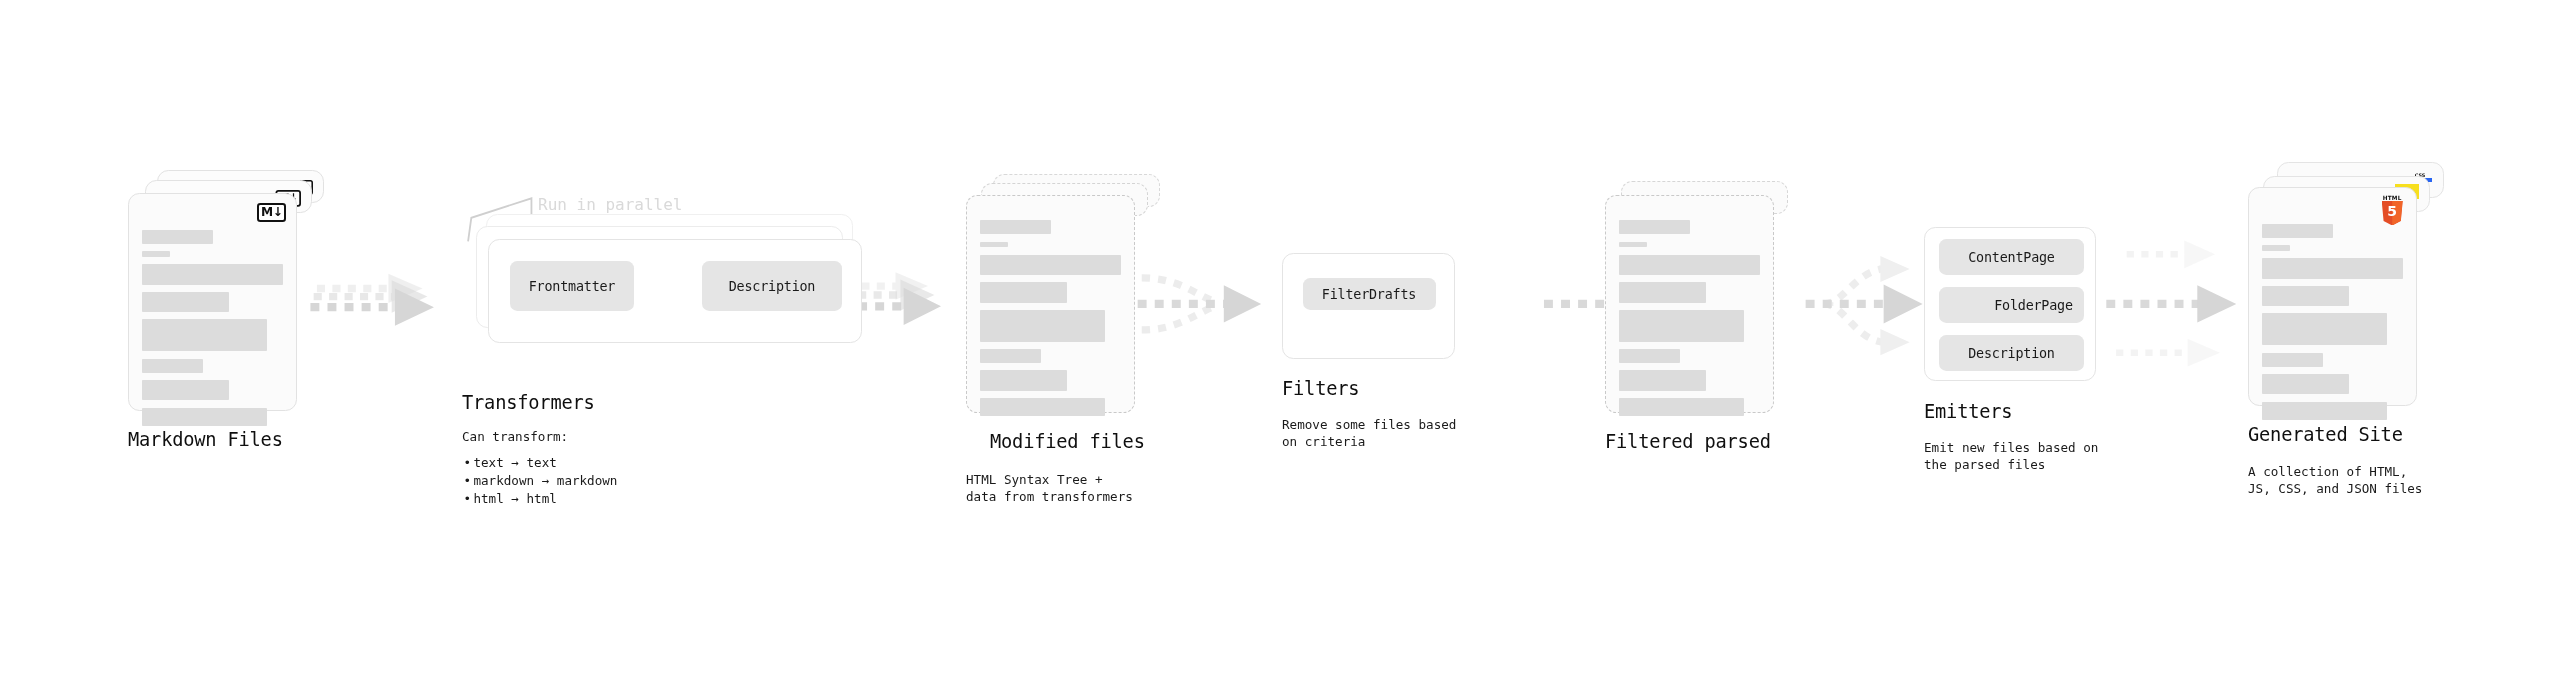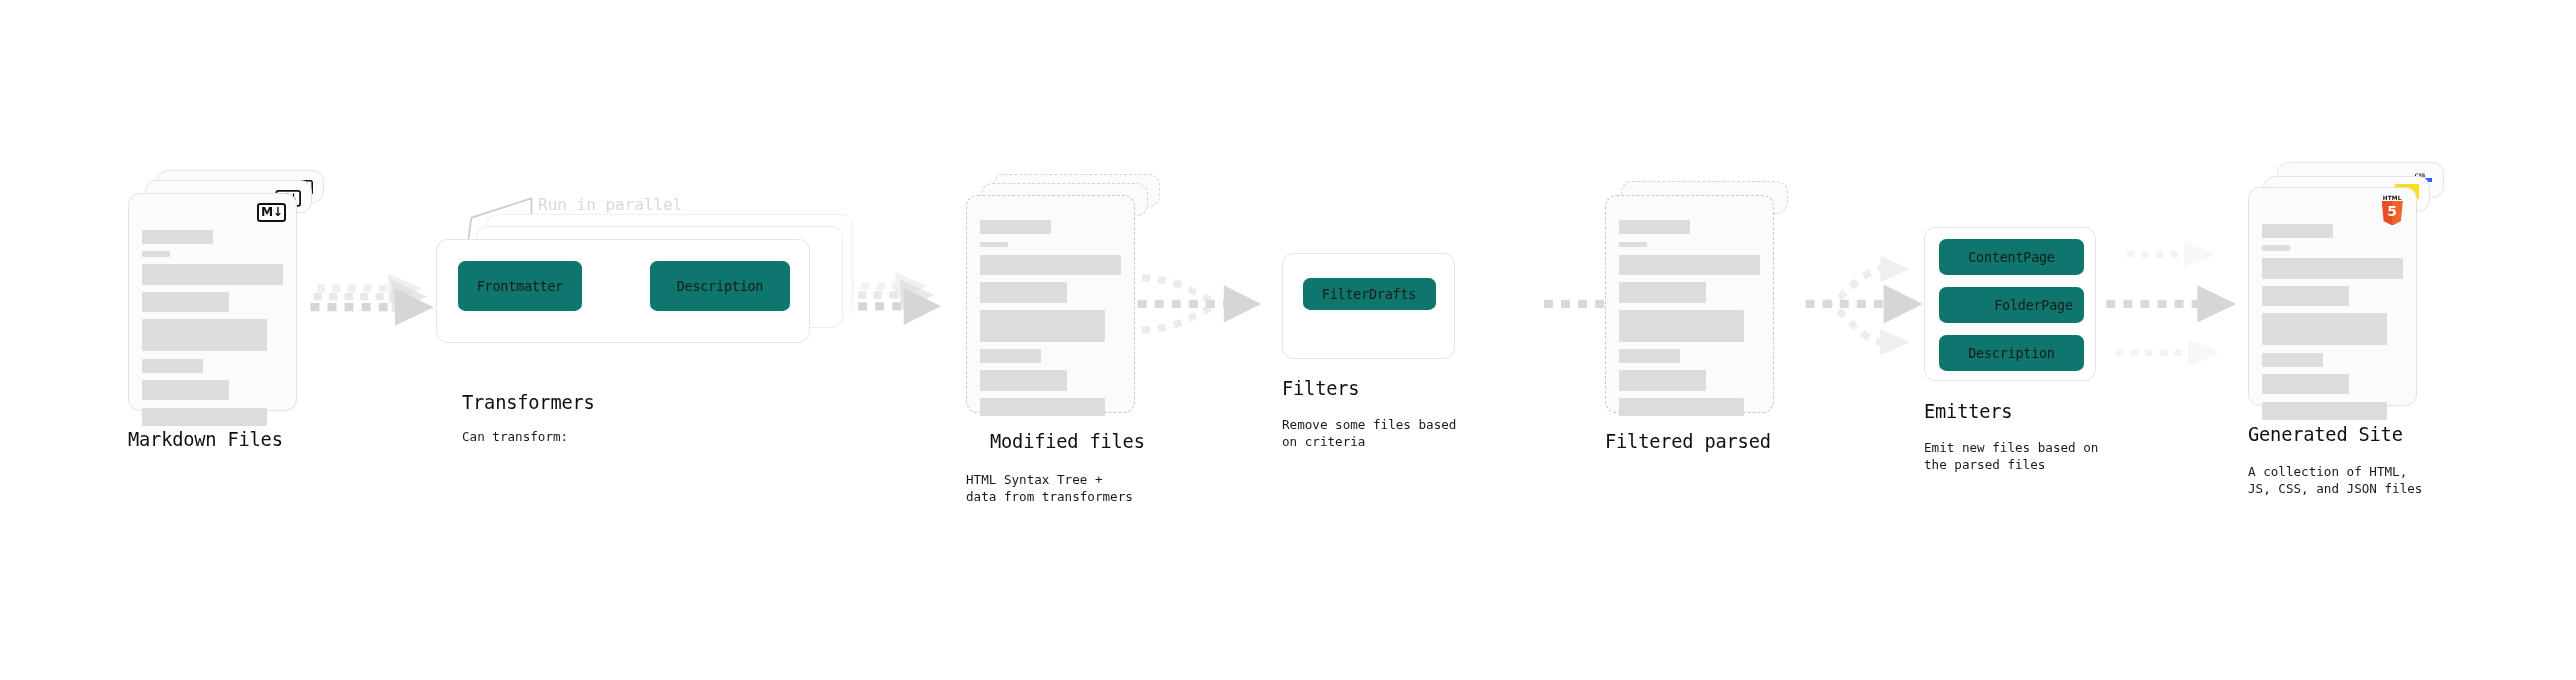--- a/index.html
+++ b/index.html
@@ -87,21 +87,21 @@
   }
 
   
   .procbox {
     position: absolute;
     border: 1.3px solid #e4e4e4;
     border-radius: 11.4px;
     background: #ffffff;
   }
   .chip {
-    background: #0f766e;
+    background: #e5e5e5;
     border-radius: 7.3px;
     display: flex; align-items: center; justify-content: center;
     font-size: 13.4px; color: #1a1a1a;
     letter-spacing: -0.2px;
     white-space: nowrap;
   }
   .chip.ghost { background: #ececec; color: transparent; }
   .chip.ghost2 { background: #f2f2f2; color: transparent; }
 
   
@@ -256,28 +256,33 @@
       <g opacity="0.7">
         <line x1="760" y1="362" x2="788" y2="362" stroke="#dedede" stroke-width="3"></line>
         <polygon points="786,356 798,362 786,368" fill="#dedede"></polygon>
       </g>
       <g opacity="1">
         <line x1="752" y1="378" x2="790" y2="378" stroke="#cfcfcf" stroke-width="3"></line>
         <polygon points="788,371 802,378 788,385" fill="#cfcfcf"></polygon>
       </g>
     </svg>
 
-    <div class="procbox" style="left:436px; top:239px; width:374px; height:104px;">
+    <div class="procbox" style="left:488px; top:239px; width:374px; height:104px;">
       <div class="chip" style="position:absolute; left:21px; top:21px; width:124px; height:50px;">Frontmatter</div>
       <div class="chip" style="position:absolute; left:213px; top:21px; width:140px; height:50px;">Description</div>
     </div>
 
     <div class="title" style="left:462px; top:392px;">Transformers</div>
     <div class="bullets" style="left:462px; top:428px;">
       <div class="lead">Can transform:</div>
+      <ul>
+        <li>text → text</li>
+        <li>markdown → markdown</li>
+        <li>html → html</li>
+      </ul>
     </div>
   </div>
 
   <div>
     <div class="doc dashed" style="left:993px; top:174px; width:167px; height:32.5px; border-color:#d8d8d8;"></div>
     <div class="doc dashed" style="left:981px; top:183px; width:167px; height:32.5px; border-color:#d4d4d4;"></div>
     <div class="doc dashed" style="left:966px; top:195px; width:169px; height:218px;">
       <div class="doc-body" style="top:24.4px;">
         <div class="bar" style="width:50%;  height:14px;"></div>
         <div class="bar" style="width:20%;  height:5.7px;"></div>

